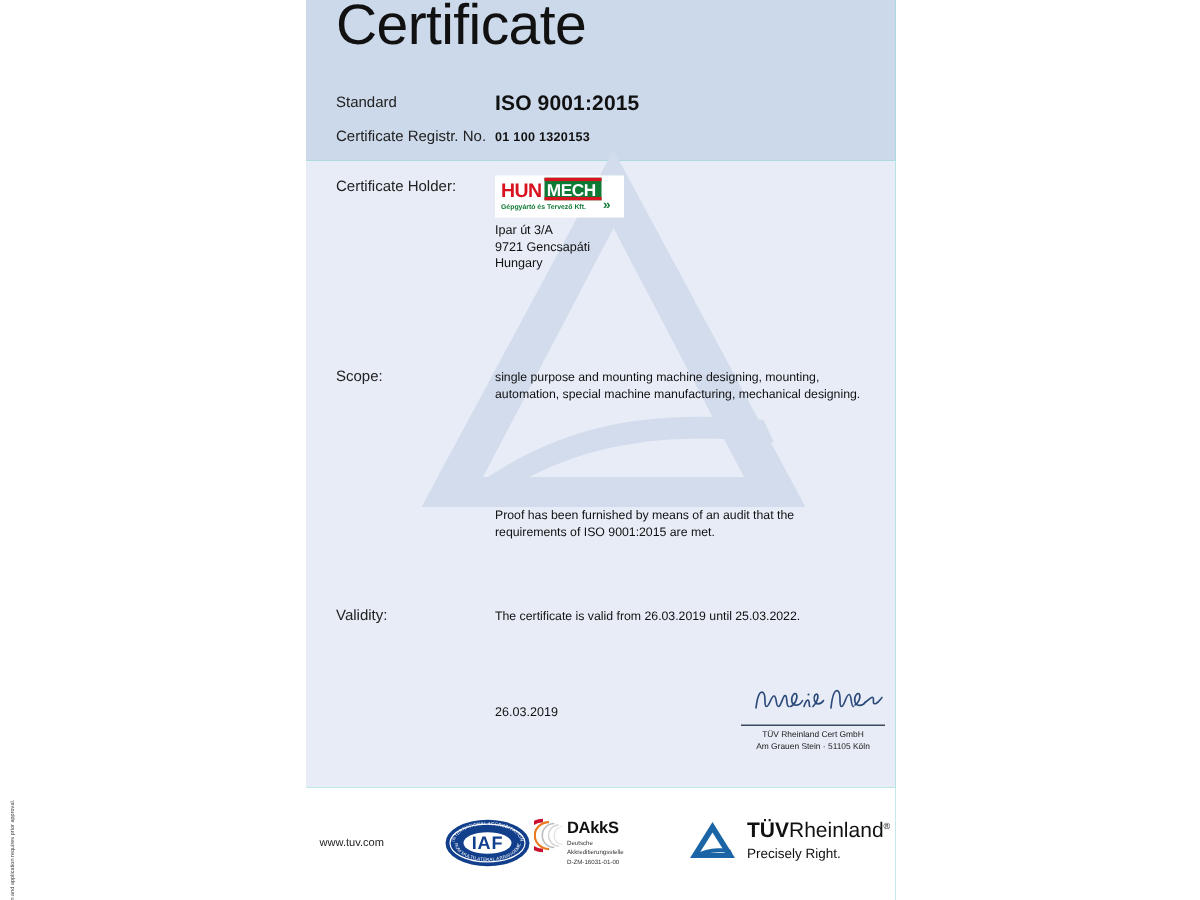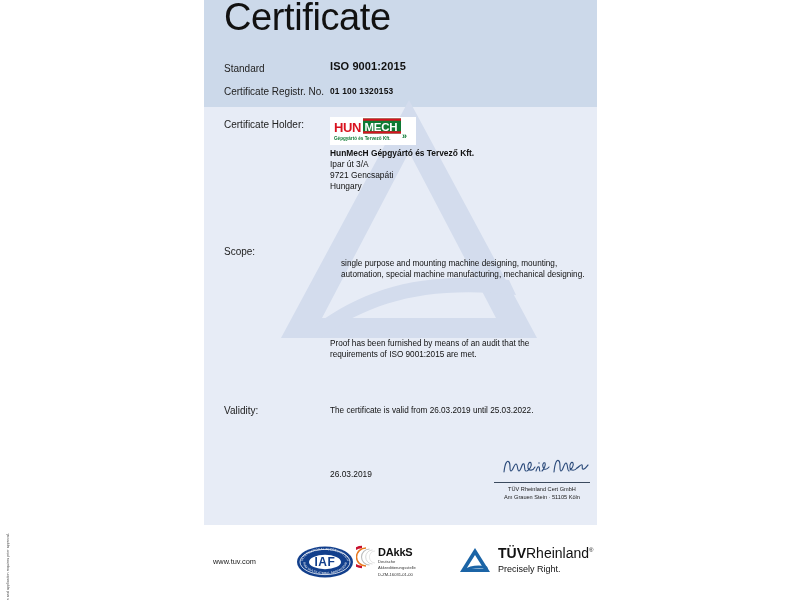--- a/index.html
+++ b/index.html
@@ -89,21 +89,21 @@
   }
   .value {
     position: absolute;
     left: 126px;
     font-size: 8.2px;
     color: #111;
     white-space: pre-line;
     line-height: 1.35;
   }
   .value.big {
-    font-size: 11px;
+    font-size: 14px;
     font-weight: bold;
     letter-spacing: 0.1px;
   }
   .value.mono-reg {
     font-size: 8.4px;
     font-weight: bold;
     letter-spacing: 0.2px;
     text-align: center;
   }
 
@@ -292,29 +292,28 @@
         <rect x="3" y="2" width="30" height="14" fill="#ffffff"></rect>
         <text x="4" y="14.5" font-family="Liberation Sans, sans-serif" font-size="13" font-weight="bold" fill="#d9121f" letter-spacing="-0.4">HUN</text>
         <rect x="33" y="1.5" width="38" height="15" fill="#0e7a34"></rect>
         <rect x="33" y="1.5" width="38" height="2.2" fill="#d9121f"></rect>
         <rect x="33" y="14.3" width="38" height="2.2" fill="#d9121f"></rect>
         <text x="34.5" y="13.6" font-family="Liberation Sans, sans-serif" font-size="11.5" font-weight="bold" fill="#ffffff" letter-spacing="-0.3">MECH</text>
         <text x="72" y="22" font-family="Liberation Sans, sans-serif" font-size="9" font-weight="bold" fill="#0e7a34">»</text>
         <text x="4" y="22.5" font-family="Liberation Sans, sans-serif" font-size="4.6" font-weight="bold" fill="#0e7a34">Gépgyártó és Tervező Kft.</text>
       </svg>
     </div>
-    <div class="holder-name">HunMecH Gépgyártó és Tervező Kft.</div>
     <div class="holder-addr">Ipar út 3/A
 9721 Gencsapáti
 Hungary</div>
   </div>
 
   <div class="row" style="top:246px;">
     <div class="label" style="top:0;">Scope:</div>
-    <div class="value" style="top:12px; width:245px; white-space:normal;margin-left:11px;">single purpose and mounting machine designing, mounting, automation, special machine manufacturing, mechanical designing.</div>
+    <div class="value" style="top:0; width:245px; white-space:normal;">single purpose and mounting machine designing, mounting, automation, special machine manufacturing, mechanical designing.</div>
   </div>
 
   <div class="row" style="top:338px;">
     <div class="value" style="top:0; width:240px; white-space:normal;">Proof has been furnished by means of an audit that the requirements of ISO 9001:2015 are met.</div>
   </div>
 
   <div class="row" style="top:405px;">
     <div class="label" style="top:0;">Validity:</div>
     <div class="value" style="top:0; width:250px; white-space:normal;">The certificate is valid from 26.03.2019 until 25.03.2022.</div>
   </div>

